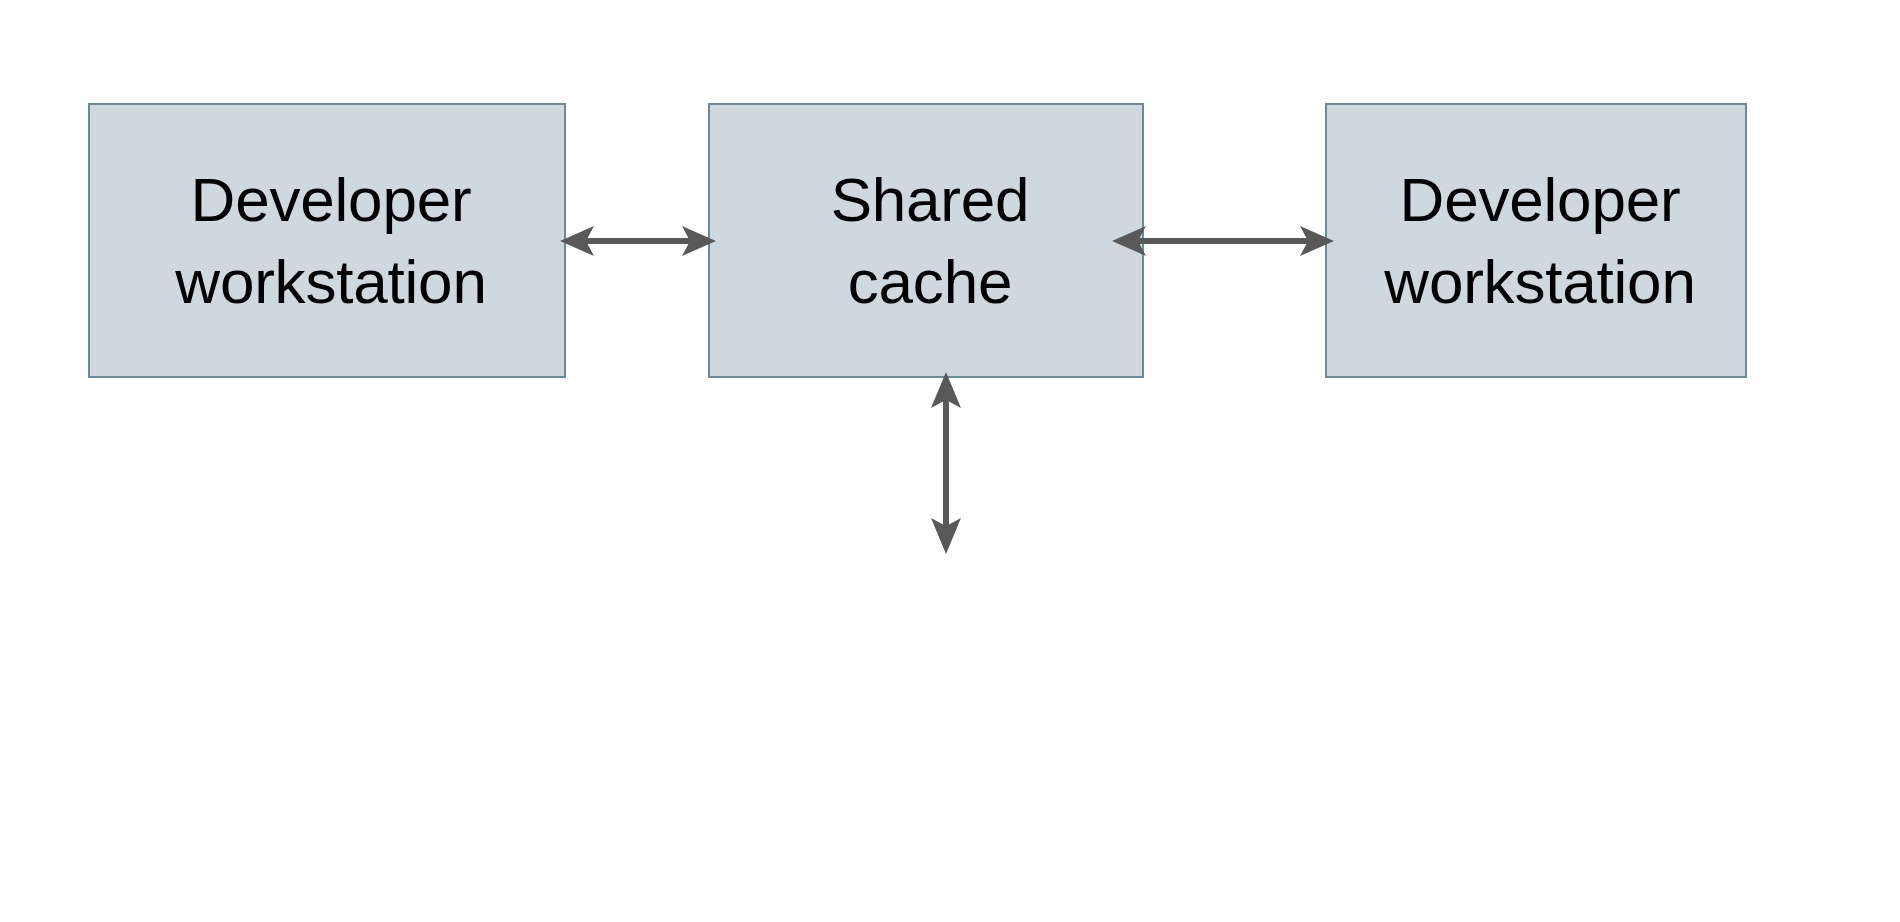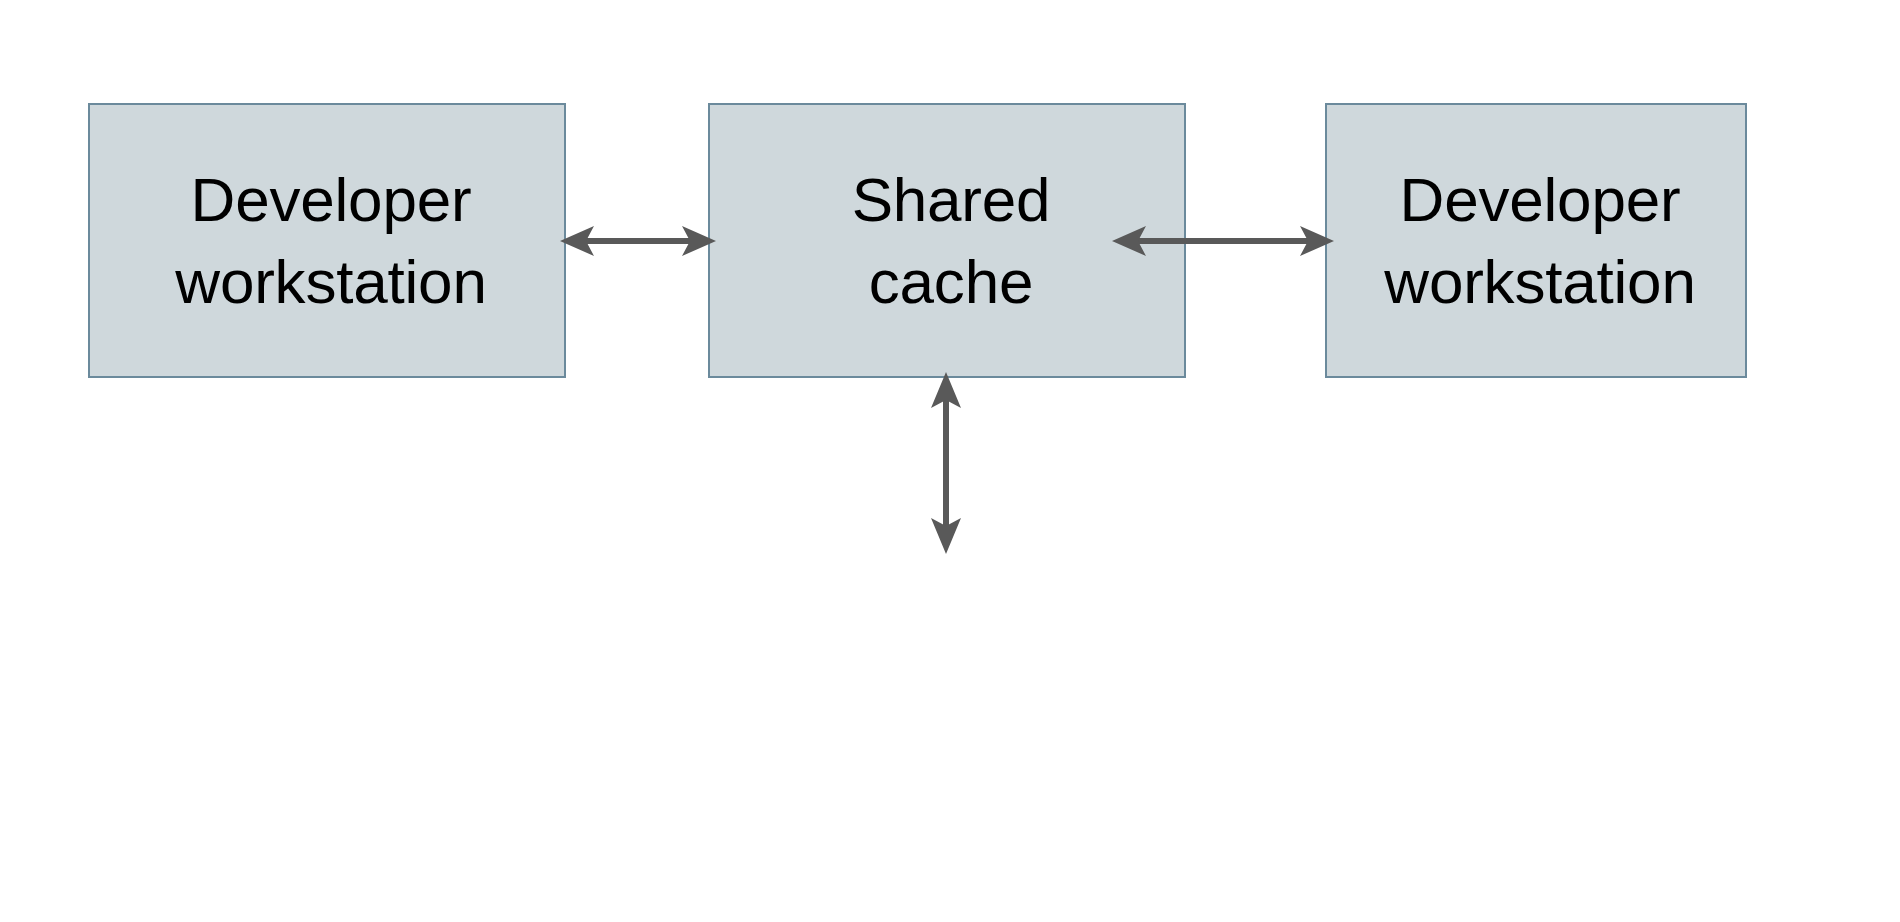--- a/index.html
+++ b/index.html
@@ -31,21 +31,21 @@
     color: #000000;
     font-size: 62px;
     font-weight: 400;
     line-height: 1.32;
     letter-spacing: -0.2px;
     white-space: pre-line;
     padding: 0 8px;
     margin-left: 8px;
   }
   #node-dev-left   { left: 88px;  top: 103px; width: 478px; height: 275px; }
-  #node-cache      { left: 708px; top: 103px; width: 478px; height: 275px; }
+  #node-cache      { left: 708px; top: 103px; width: 436px; height: 275px; }
   #node-dev-right  { left: 1325px;top: 103px; width: 422px; height: 275px; }
   #node-ci         { left: 708px; top: 546px; width: 410px; height: 275px; }
 
   .connector {
     position: absolute;
     overflow: visible;
   }
   #conn-left  { left: 560px; top: 215px; width: 156px; height: 52px; }
   #conn-right { left: 1112px;top: 215px; width: 222px; height: 52px; }
   #conn-down  { left: 920px; top: 372px; width: 52px; height: 182px; }

